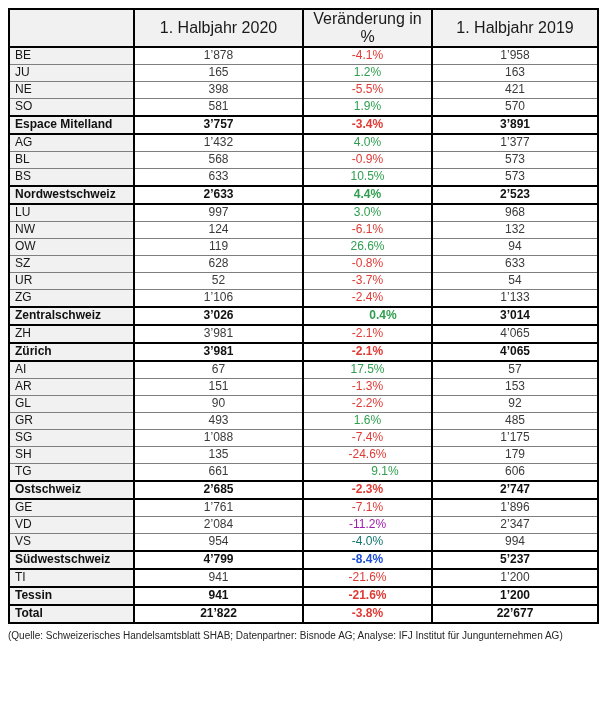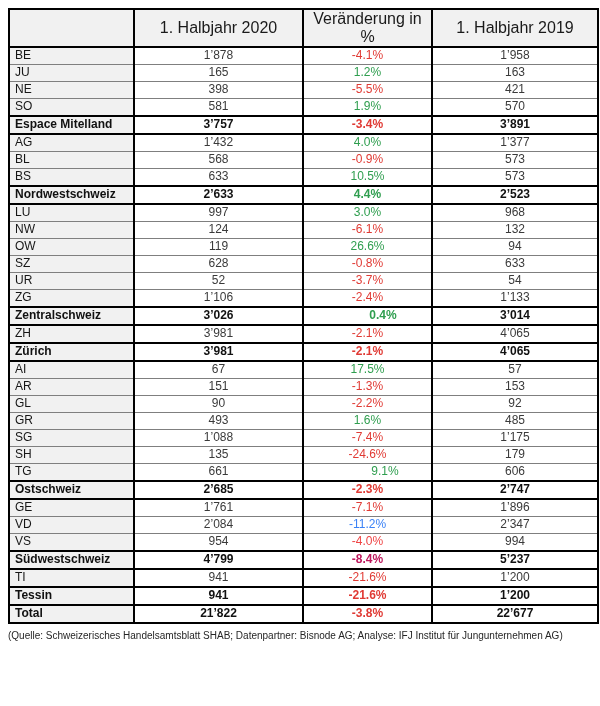--- a/index.html
+++ b/index.html
@@ -194,33 +194,33 @@
         </tr>
         <tr class="">
           <td class="label">GE</td>
           <td>1’761</td>
           <td style="color: rgb(224, 58, 52);">-7.1%</td>
           <td>1’896</td>
         </tr>
         <tr class="">
           <td class="label">VD</td>
           <td>2’084</td>
-          <td style="color: #3b82f6;">-11.2%</td>
+          <td style="color: #a21caf;">-11.2%</td>
           <td>2’347</td>
         </tr>
         <tr class="">
           <td class="label">VS</td>
           <td>954</td>
-          <td style="color: #ef4444;">-4.0%</td>
+          <td style="color: #0f766e;">-4.0%</td>
           <td>994</td>
         </tr>
         <tr class="summary">
           <td class="label">Südwestschweiz</td>
           <td>4’799</td>
-          <td style="color: #be185d;">-8.4%</td>
+          <td style="color: #1d4ed8;">-8.4%</td>
           <td>5’237</td>
         </tr>
         <tr class="">
           <td class="label">TI</td>
           <td>941</td>
           <td style="color: rgb(224, 58, 52);">-21.6%</td>
           <td>1’200</td>
         </tr>
         <tr class="summary">
           <td class="label">Tessin</td>

